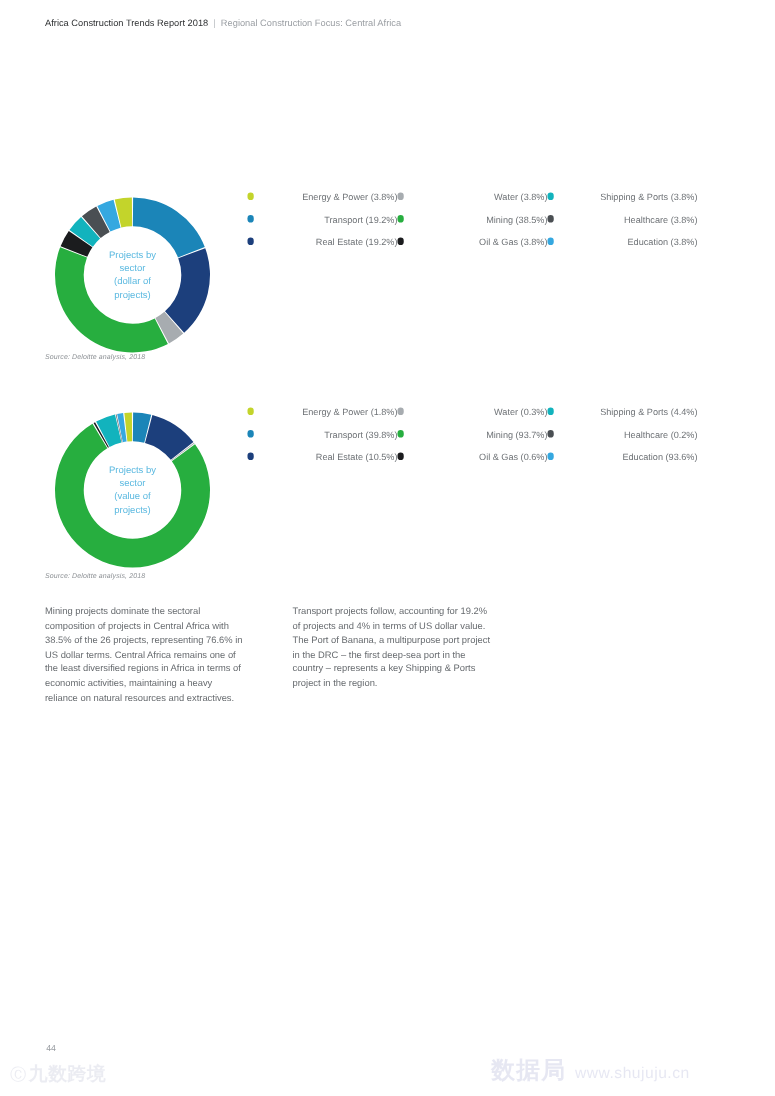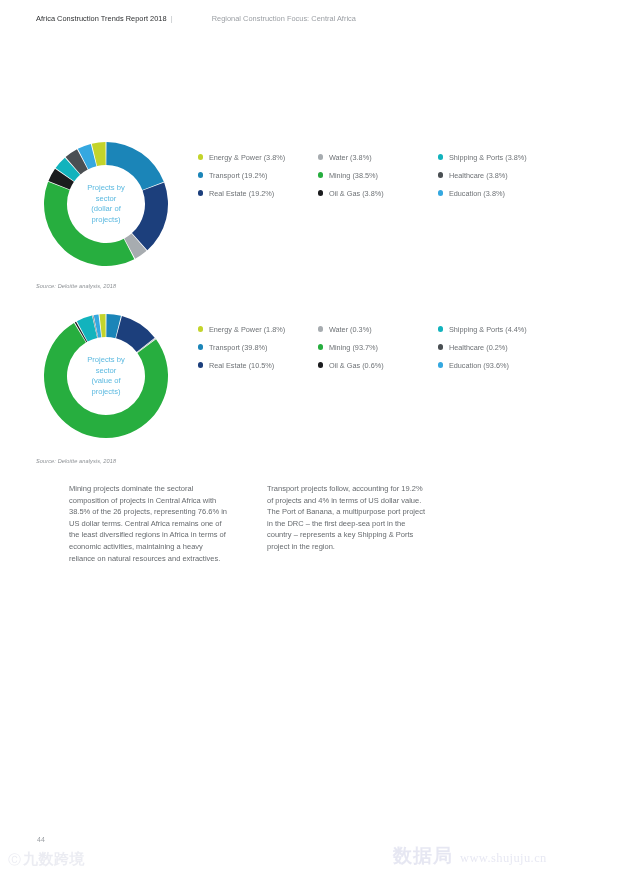--- a/index.html
+++ b/index.html
@@ -28,36 +28,35 @@
   .header .hdr-bold {
     font-weight: normal;
     color: #2e3032;
   }
   .header .hdr-sep {
     color: #b9bdc1;
     margin: 0 2px;
   }
   .header .hdr-light {
     color: #9a9ea3;
-    margin-left: 35px;
   }
 
   
   .chart-block {
     position: absolute;
     left: 0;
     width: 620px;
   }
   #block-1 { top: 140px; }
   #block-2 { top: 312px; }
 
   .donut-wrap {
     position: absolute;
     left: 42px;
-    top: 0;
+    top: 16px;
     width: 128px;
     height: 128px;
   }
   .donut-wrap svg {
     display: block;
   }
   .donut-center-text {
     position: absolute;
     left: 0;
     top: 0;
@@ -96,38 +95,38 @@
     grid-auto-flow: column;
     grid-template-rows: repeat(3, 18px);
     column-gap: 0px;
   }
   .legend-item {
     display: flex;
     align-items: center;
     font-size: 7.3px;
     color: #6e7276;
     white-space: nowrap;
+    justify-content: space-between;
   }
   .legend-dot {
     width: 5.4px;
     height: 5.4px;
     border-radius: 50%;
     margin-right: 5.5px;
     flex: 0 0 auto;
   }
 
   
   .body-cols {
     position: absolute;
     left: 36px;
     top: 483px;
     width: 360px;
     display: flex;
     gap: 36px;
-    margin-left: 33px;
   }
   .body-col {
     width: 166px;
     font-size: 7.5px;
     line-height: 11.6px;
     color: #676b6f;
   }
 
   
   .page-number {
@@ -171,21 +170,21 @@
     font-weight: bold;
     color: #c6c8e2;
     letter-spacing: 1px;
     font-family: "DejaVu Sans", sans-serif;
   }
   .wm-right-url {
     font-size: 12.5px;
     color: #c6c8e2;
     letter-spacing: 0.4px;
     margin-left: 7px;
-    font-family: Liberation Serif, serif;
+    font-family: Liberation Sans, sans-serif;
   }
 </style>
 </head>
 <body>
 
 <div class="header">
   <span class="hdr-bold">Africa Construction Trends Report 2018</span>
   <span class="hdr-sep">|</span>
   <span class="hdr-light">Regional Construction Focus: Central Africa</span>
 </div>

